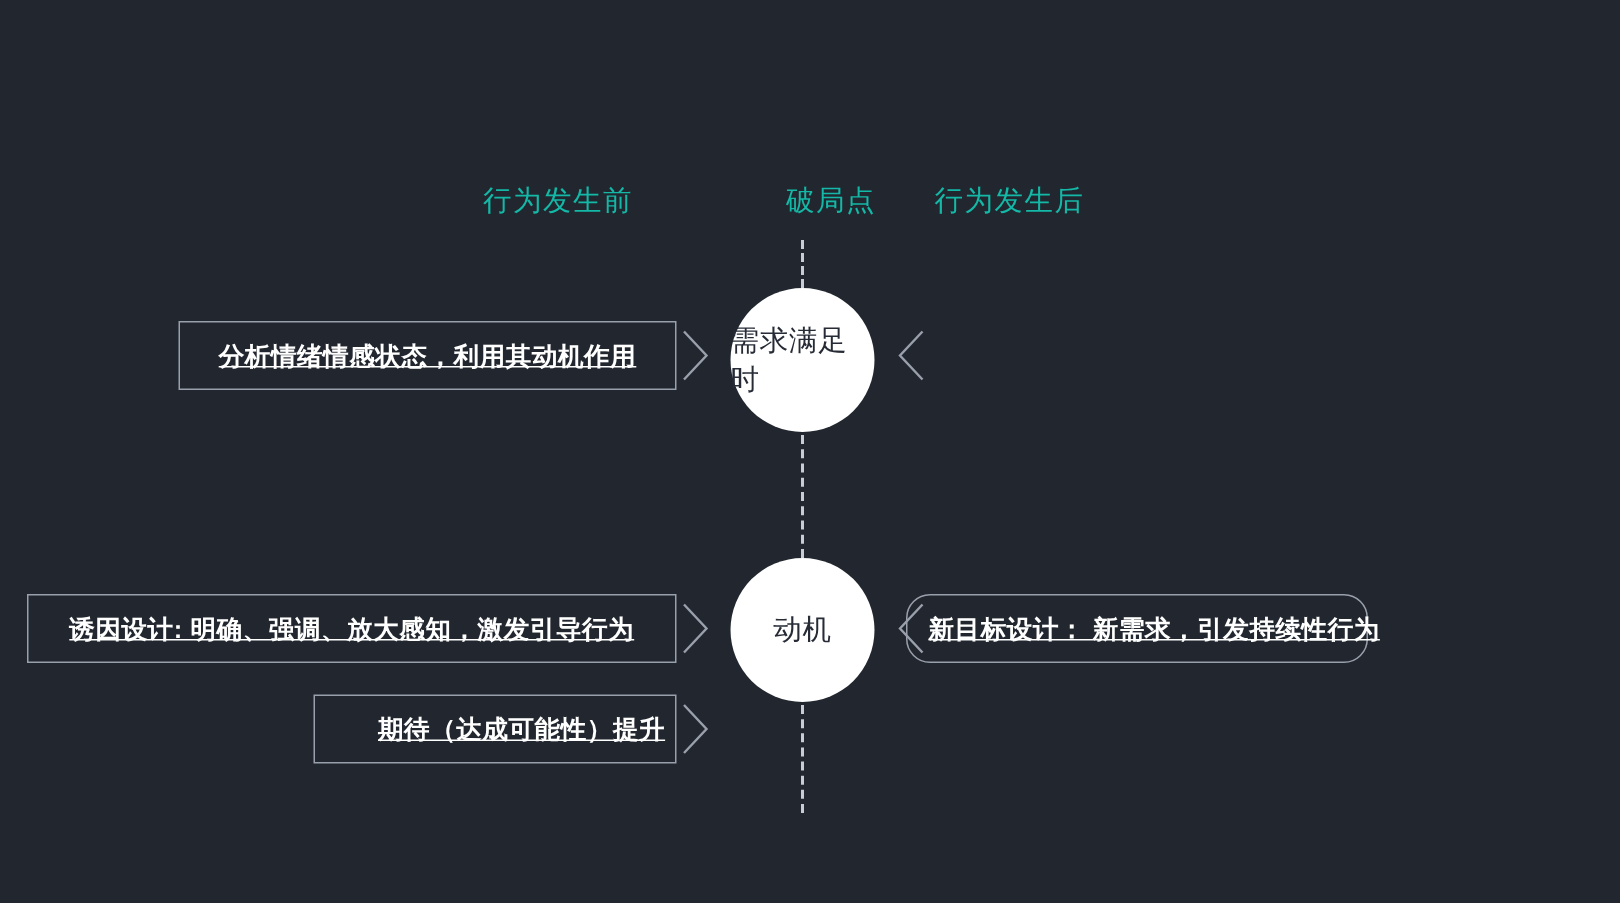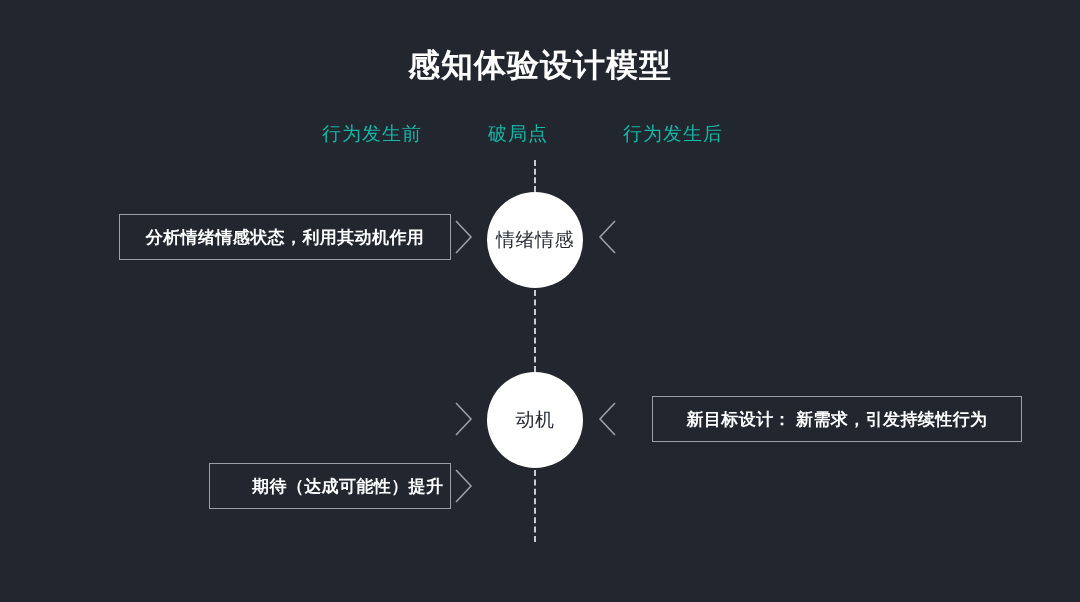--- a/index.html
+++ b/index.html
@@ -40,21 +40,21 @@
   
   .col-head {
     position: absolute;
     font-size: 19px;
     font-weight: normal;
     color: #14b8a6;
     white-space: nowrap;
     letter-spacing: 1px;
   }
   .col-head.before { top: 121px; left: 372px; transform: translateX(-50%); }
-  .col-head.pivot  { top: 121px; left: 518px; transform: translateX(-50%); }
+  .col-head.pivot  { top: 121px; left: 554px; transform: translateX(-50%); }
   .col-head.after  { top: 121px; left: 673px; transform: translateX(-50%); }
 
   
   .spine {
     position: absolute;
     left: 534px;
     width: 0;
     border-left: 2px dashed #c9ccd3;
   }
   .spine.s1 { top: 160px;  height: 32px; }
@@ -94,27 +94,28 @@
   .box .txt {
     font-size: 17px;
     font-weight: bold;
     color: #ffffff;
     white-space: nowrap;
     letter-spacing: 0.4px;
     width: 100%;
     text-align: center;
     padding: 0 14px;
     box-sizing: border-box;
+    text-decoration: underline;
   }
 
   
   .box.b1 { left: 119px; top: 214px; width: 332px; }
   .box.b2 { left: 620px; top: 214px; width: 330px; }
   .box.b3 { left: 18px;  top: 396px; width: 433px; }
-  .box.b4 { left: 652px; top: 396px; width: 370px; }
+  .box.b4 { left: 604px; top: 396px; width: 308px; border-radius: 16px; }
   .box.b5 { left: 209px; top: 463px; width: 242px; padding-left: 28px; }
 
   
   .chev {
     position: absolute;
     width: 18px;
     height: 34px;
     z-index: 2;
     pointer-events: none;
   }
@@ -124,52 +125,54 @@
   .chev.c2 { left: 598px; top: 220px; }
   .chev.c3 { left: 455px; top: 402px; }
   .chev.c4 { left: 598px; top: 402px; }
   .chev.c5 { left: 455px; top: 469px; }
 </style>
 </head>
 <body>
 
 <div id="slide">
 
-  <div class="title">感知体验设计模型</div>
 
   <div class="col-head before">行为发生前</div>
   <div class="col-head pivot">破局点</div>
   <div class="col-head after">行为发生后</div>
 
   <div class="spine s1"></div>
   <div class="spine s2"></div>
   <div class="spine s3"></div>
 
   <div class="node n1">
-    <span>情绪情感</span>
+    <span>需求满足时</span>
   </div>
   <div class="node n2">
     <span>动机</span>
   </div>
 
   <div class="box b1">
     <span class="txt">分析情绪情感状态，利用其动机作用</span>
   </div>
   <div class="chev c1">
     <svg viewBox="0 0 18 34" fill="none" xmlns="http://www.w3.org/2000/svg">
       <path d="M1 1 L16 17 L1 33" stroke="#9aa0ab" stroke-width="1.6" fill="none"></path>
     </svg>
   </div>
 
   <div class="chev c2">
     <svg viewBox="0 0 18 34" fill="none" xmlns="http://www.w3.org/2000/svg">
       <path d="M17 1 L2 17 L17 33" stroke="#9aa0ab" stroke-width="1.6" fill="none"></path>
     </svg>
   </div>
 
+  <div class="box b3">
+    <span class="txt">诱因设计: 明确、强调、放大感知，激发引导行为</span>
+  </div>
   <div class="chev c3">
     <svg viewBox="0 0 18 34" fill="none" xmlns="http://www.w3.org/2000/svg">
       <path d="M1 1 L16 17 L1 33" stroke="#9aa0ab" stroke-width="1.6" fill="none"></path>
     </svg>
   </div>
 
   <div class="chev c4">
     <svg viewBox="0 0 18 34" fill="none" xmlns="http://www.w3.org/2000/svg">
       <path d="M17 1 L2 17 L17 33" stroke="#9aa0ab" stroke-width="1.6" fill="none"></path>
     </svg>

